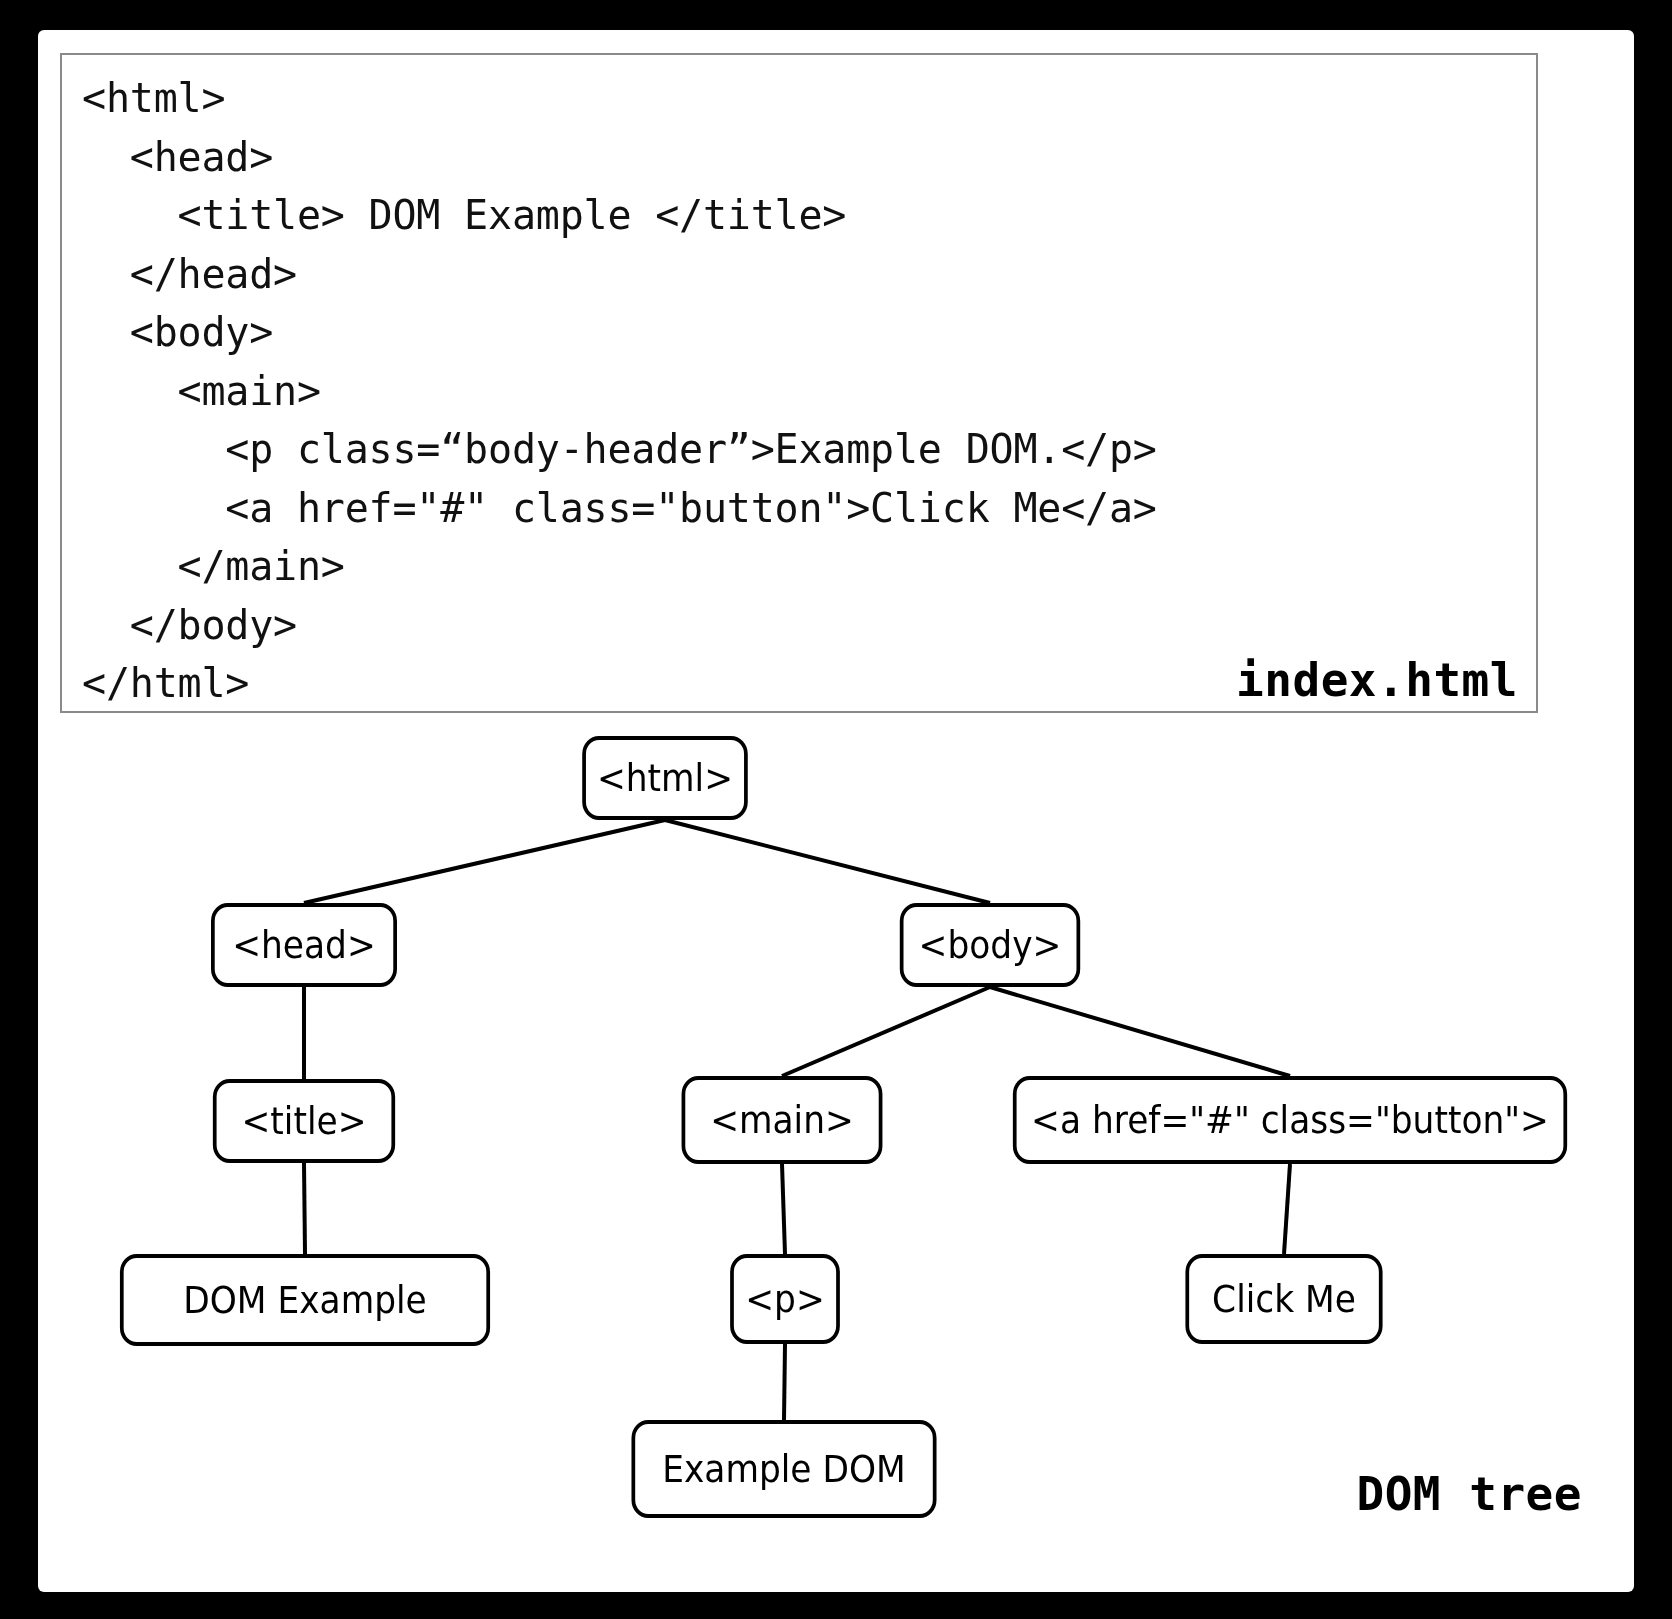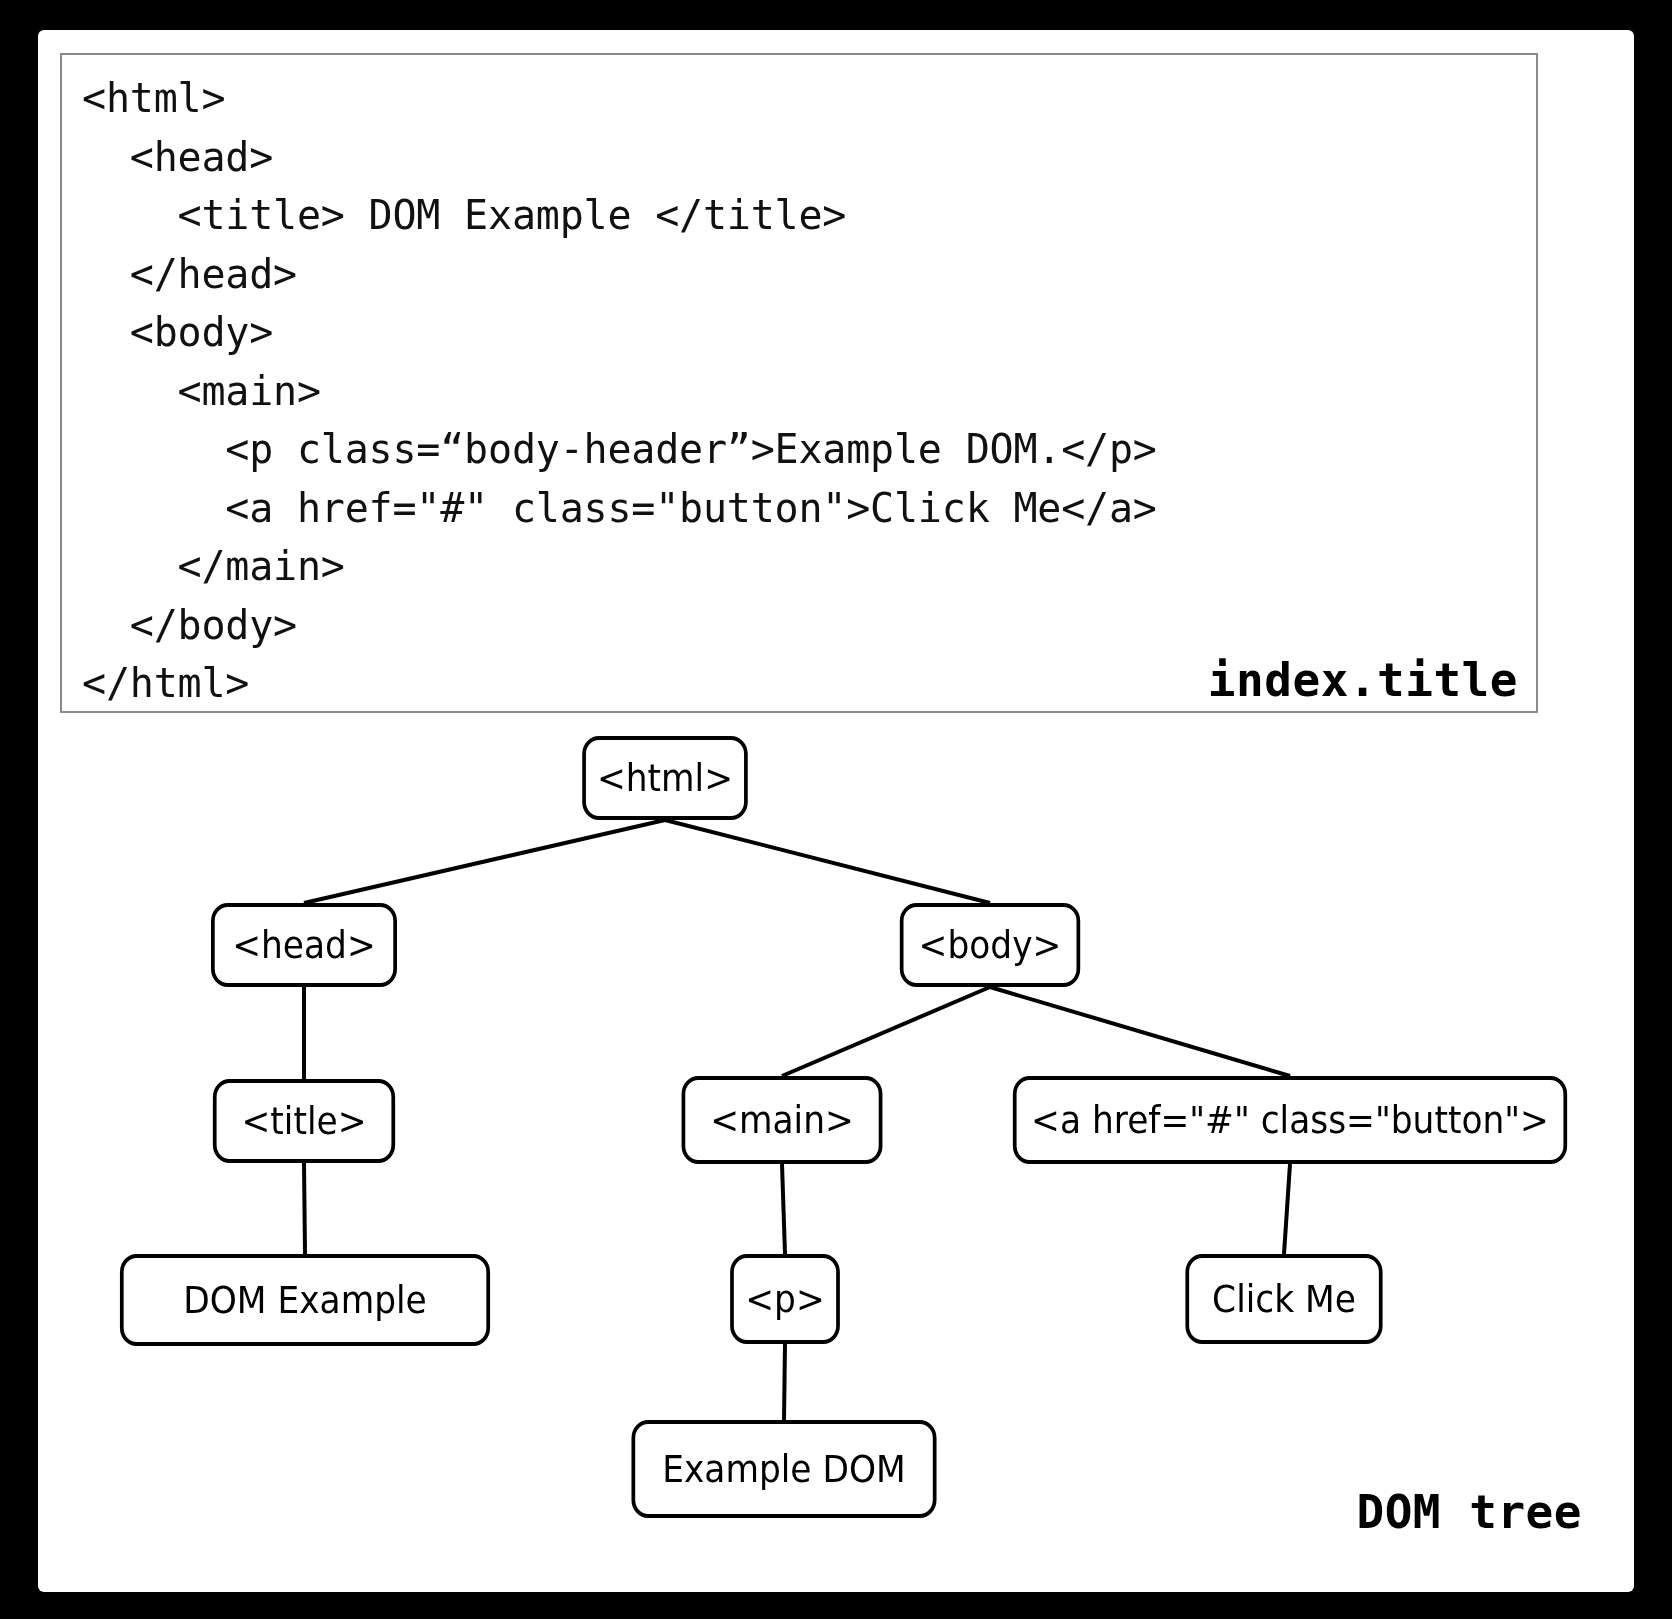--- a/index.html
+++ b/index.html
@@ -98,21 +98,21 @@
     white-space: nowrap;
     transform: scaleX(0.93);
   }
   .node > span {
     display: block;
     transform: scaleX(1.0);
   }
   #dom-tree-label {
     position: absolute;
     right: 28px;
-    bottom: 30px;
+    bottom: 48px;
     font-family: "DejaVu Sans Mono", monospace;
     font-weight: bold;
     font-size: 46px;
     letter-spacing: 0.5px;
     color: #000000;
     white-space: pre;
   }
 </style>
 </head>
 <body>
@@ -125,21 +125,21 @@
   &lt;head&gt;
     &lt;title&gt; DOM Example &lt;/title&gt;
   &lt;/head&gt;
   &lt;body&gt;
     &lt;main&gt;
       &lt;p class=“body-header”&gt;Example DOM.&lt;/p&gt;
       &lt;a href="#" class="button"&gt;Click Me&lt;/a&gt;
     &lt;/main&gt;
   &lt;/body&gt;
 &lt;/html&gt;</pre>
-      <div id="index-label">index.title</div>
+      <div id="index-label">index.html</div>
     </div>
 
     <div id="tree-panel">
       <svg id="tree-svg" width="1550" height="856">
           <line x1="605" y1="107" x2="244" y2="190" stroke="#000000" stroke-width="4"></line>
           <line x1="605" y1="107" x2="930" y2="190" stroke="#000000" stroke-width="4"></line>
           <line x1="244" y1="274" x2="244" y2="366" stroke="#000000" stroke-width="4"></line>
           <line x1="244" y1="450" x2="245" y2="541" stroke="#000000" stroke-width="4"></line>
           <line x1="930" y1="274" x2="722" y2="363" stroke="#000000" stroke-width="4"></line>
           <line x1="930" y1="274" x2="1230" y2="363" stroke="#000000" stroke-width="4"></line>

